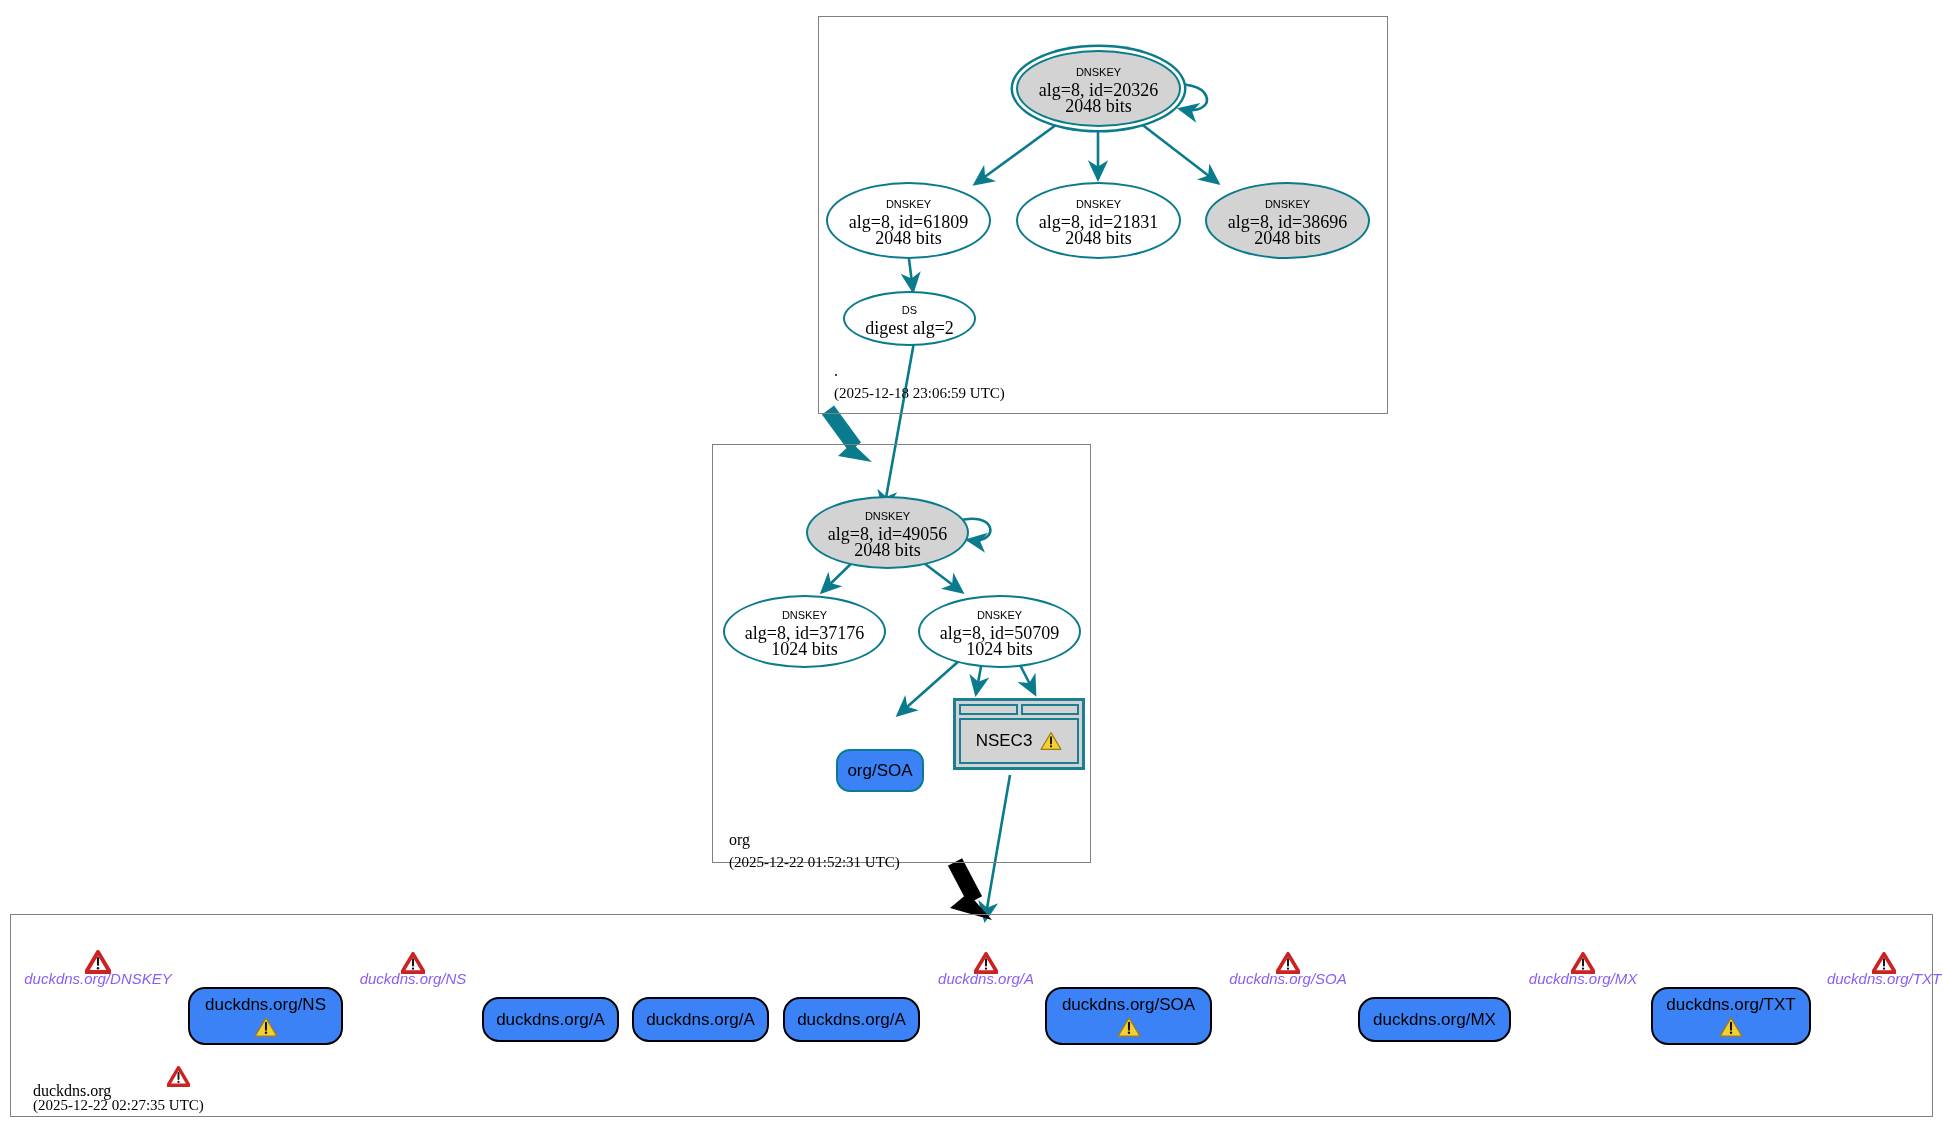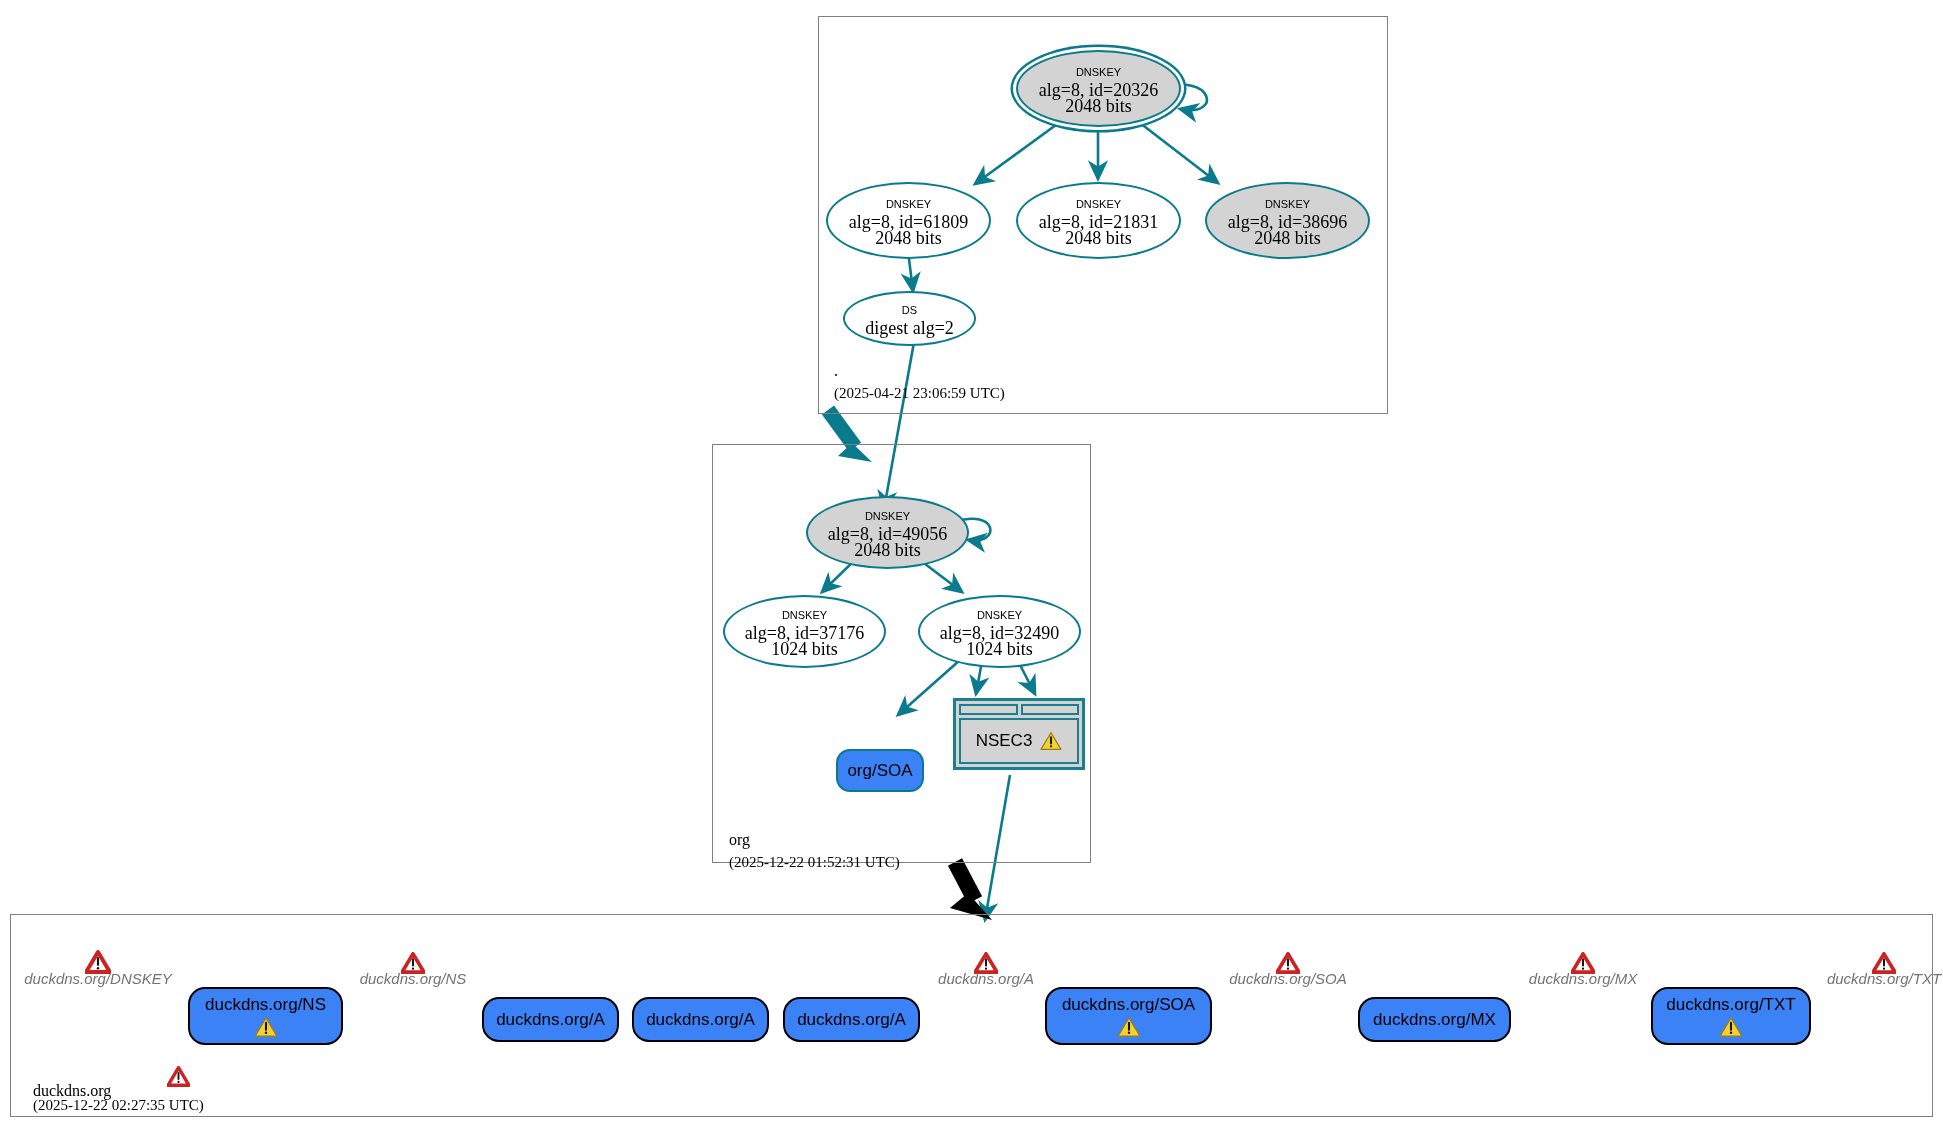--- a/index.html
+++ b/index.html
@@ -53,21 +53,21 @@
     display:flex;align-items:center;justify-content:center;gap:8px;
     font-size:17px;color:#000;
   }
 
   
   .bare{
     position:absolute;display:flex;flex-direction:column;align-items:center;
     white-space:nowrap;
   }
   .bare-label{
-    font-style:italic;font-size:15px;color:#737373;line-height:16px;margin-top:-3px;
+    font-style:italic;font-size:15px;color:#8b5cf6;line-height:16px;margin-top:-3px;
   }
 
   
   .tri{display:inline-block;line-height:0;}
 </style>
 </head>
 <body>
 
 <div id="stage">
 
@@ -105,21 +105,21 @@
     <path d="M1018,661 L1035,694" fill="none" stroke="#0a7b8c" stroke-width="2.6" marker-end="url(#ah)"></path>
 
     <path d="M1010,775 L985,920" fill="none" stroke="#0a7b8c" stroke-width="2.6" marker-end="url(#ah)"></path>
 
     <path d="M955,862 L975,900" fill="none" stroke="#000000" stroke-width="16" stroke-linecap="butt"></path>
     <path d="M968,893 L992,920 L950,908 Z" fill="#000000"></path>
   </svg>
 
   <div class="zone" style="left:818px;top:16px;width:570px;height:398px;"></div>
   <div class="zone-label zone-name" style="left:834px;top:362px;">.</div>
-  <div class="zone-label zone-time" style="left:834px;top:384px;">(2025-04-21 23:06:59 UTC)</div>
+  <div class="zone-label zone-time" style="left:834px;top:384px;">(2025-12-18 23:06:59 UTC)</div>
 
   <div class="node-ell sep ksk-double" style="left:1016px;top:50px;width:165px;height:77px;">
     <div class="ell-title">DNSKEY</div>
     <div class="ell-sub">alg=8, id=20326</div>
     <div class="ell-sub">2048 bits</div>
   </div>
 
   <div class="node-ell" style="left:826px;top:182px;width:165px;height:77px;">
     <div class="ell-title">DNSKEY</div>
     <div class="ell-sub">alg=8, id=61809</div>
@@ -154,21 +154,21 @@
   </div>
 
   <div class="node-ell" style="left:723px;top:595px;width:163px;height:73px;">
     <div class="ell-title">DNSKEY</div>
     <div class="ell-sub">alg=8, id=37176</div>
     <div class="ell-sub">1024 bits</div>
   </div>
 
   <div class="node-ell" style="left:918px;top:595px;width:163px;height:73px;">
     <div class="ell-title">DNSKEY</div>
-    <div class="ell-sub">alg=8, id=32490</div>
+    <div class="ell-sub">alg=8, id=50709</div>
     <div class="ell-sub">1024 bits</div>
   </div>
 
   <div class="rrset" style="left:836px;top:718px;width:88px;height:43px;">
     <span>org/SOA</span>
   </div>
 
   <div class="nsec3" style="left:953px;top:698px;width:132px;height:72px;">
     <div class="nsec3-top">
       <div class="nsec3-cell"></div>

